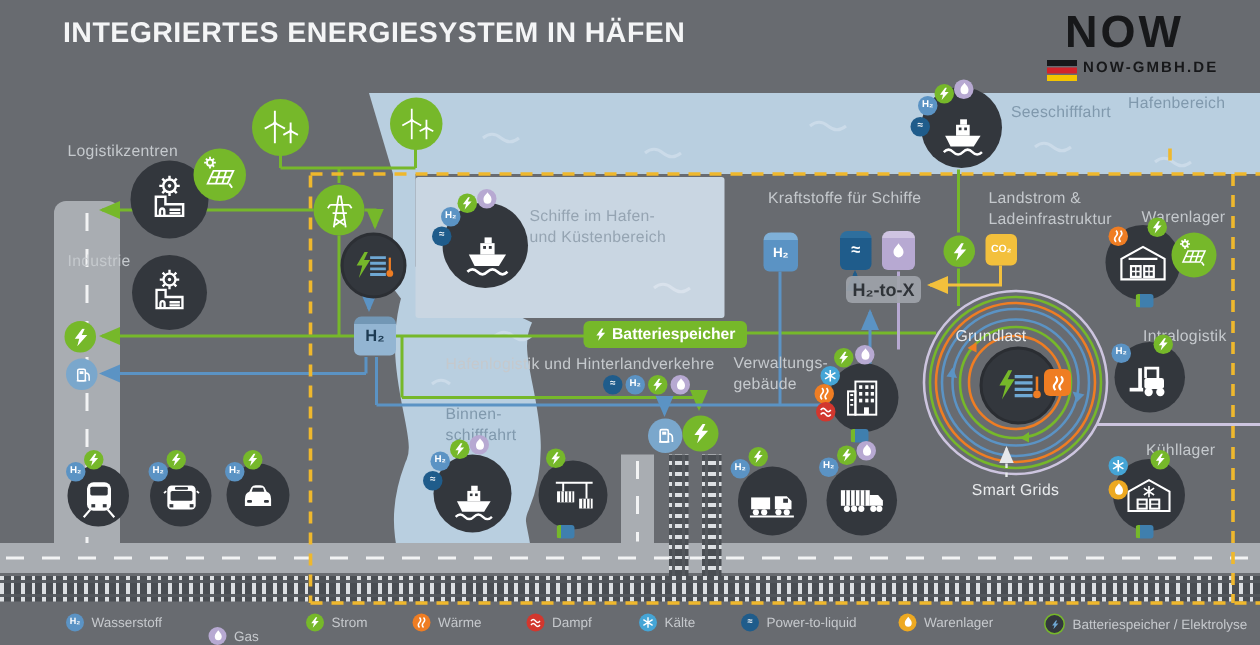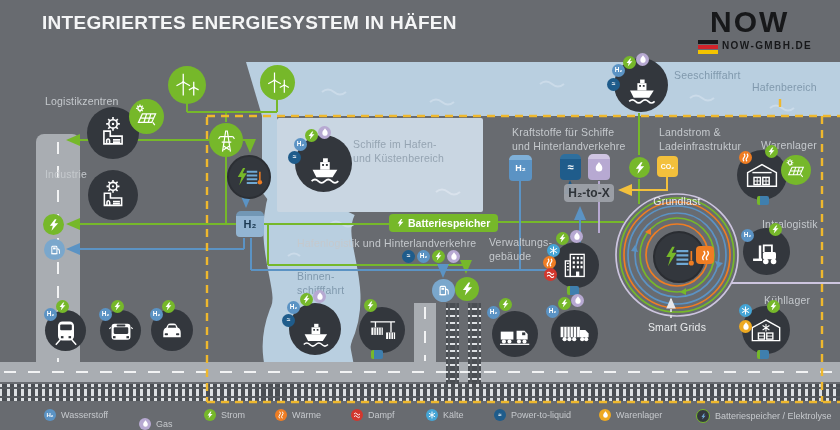--- a/index.html
+++ b/index.html
@@ -409,21 +409,20 @@
     </svg>
   </div>
   <div class="node grn" style="left:455px;top:277px;width:24px;height:24px">
     <svg width="11" height="14" viewBox="0 0 12 14">
         <polygon points="7,0 1,8 4.6,8 3,14 11,5 6.6,5 9,0" fill="#fff"></polygon>
       </svg>
   </div>
 
   <div class="lbl" style="left:512px;top:126px">
     <div>Kraftstoffe für Schiffe</div>
-      <div>und Hinterlandverkehre</div>
   </div>
   <div class="tank" style="left:509px;top:155px;width:23px;height:26px;background:linear-gradient(180deg,#7fb0d8 0 5px,#5b93c4 5px)">
       <span>H₂</span>
     </div>
   <div class="tank" style="left:560px;top:154px;width:21px;height:26px;background:linear-gradient(180deg,#2e6f9e 0 5px,#1f5c8b 5px);font-size:11px">
       <span>≈</span>
     </div>
   <div class="tank" style="left:588px;top:154px;width:22px;height:26px;background:linear-gradient(180deg,#cfc4e2 0 5px,#b7a9d2 5px)">
     <svg width="10" height="11" viewBox="0 0 12 13">
         <path d="M6,0 C7.6,2.6 10,3.8 10,7.2 A4,4.2 0 1 1 2,7.2 C2,3.8 4.4,2.6 6,0 Z" fill="#fff"></path>
@@ -438,21 +437,21 @@
       </svg>
   </div>
   <div class="hub-sq" style="left:657px;top:156px;width:21px;height:21px;background:#f3c03c">
     <span style="color:#fff;font-size:7px;font-weight:bold">CO₂</span>
   </div>
   <div class="lbl" style="left:659px;top:126px">
     <div>Landstrom &amp;</div>
       <div>Ladeinfrastruktur</div>
   </div>
 
-  <div class="lbl" style="left:637px;top:195px;width:80px;text-align:center;color:#e9ebed">Grundlast</div>
+  <div class="lbl" style="left:637px;top:218px;width:80px;text-align:left;color:#e9ebed">Grundlast</div>
   <div class="node dark" style="left:653px;top:231px;width:48px;height:48px;border:2px solid #2a2d32">
     <svg width="34" height="34" viewBox="0 0 40 40">
       <polygon points="12,8 5,20 10,20 7,31 17,15 11.6,15 15,8" fill="#76b82a"></polygon>
       <path d="M17,13 H31 M17,18 H31 M17,23 H31 M17,28 H31" stroke="#6fa8d4" stroke-width="2.6"></path>
       <path d="M34.5,13 V24" stroke="#ef7d23" stroke-width="2"></path>
         <circle cx="34.5" cy="27" r="3" fill="#ef7d23"></circle>
     </svg>
   </div>
   <div class="hub-sq" style="left:696px;top:246px;width:18px;height:18px;background:#ef7d23">
     <svg width="11" height="11" viewBox="0 0 12 12" stroke="#fff" stroke-width="1.5" fill="none">
@@ -582,21 +581,21 @@
       <svg width="7" height="9" viewBox="0 0 12 14">
         <polygon points="7,0 1,8 4.6,8 3,14 11,5 6.6,5 9,0" fill="#fff"></polygon>
       </svg>
     </div>
   <div class="badge bg-ga" style="left:636px;top:53px">
       <svg width="8" height="9" viewBox="0 0 12 13">
         <path d="M6,0 C7.6,2.6 10,3.8 10,7.2 A4,4.2 0 1 1 2,7.2 C2,3.8 4.4,2.6 6,0 Z" fill="#fff"></path>
       </svg>
     </div>
   <div class="lbl wlbl" style="left:674px;top:69px">Seeschifffahrt</div>
-  <div class="lbl wlbl" style="left:752px;top:81px">Hafenbereich</div>
+  <div class="lbl wlbl" style="left:752px;top:63px">Hafenbereich</div>
 
   <div class="lbl" style="left:761px;top:139px">Warenlager</div>
   <div class="node dark" style="left:737px;top:150px;width:50px;height:50px">
     <svg width="40" height="40" viewBox="0 0 50 50" stroke="#fff" stroke-width="1.8" fill="none">
       <path d="M7,22 L25,12 L43,22 V39 H7 Z"></path>
         <path d="M13,22 H37"></path>
       <rect x="15" y="28" width="8" height="9"></rect>
         <rect x="26" y="28" width="8" height="9"></rect>
       <path d="M15,32.5 H23 M26,32.5 H34 M19,28 V37 M30,28 V37" stroke-width="1.2"></path>
     </svg>

